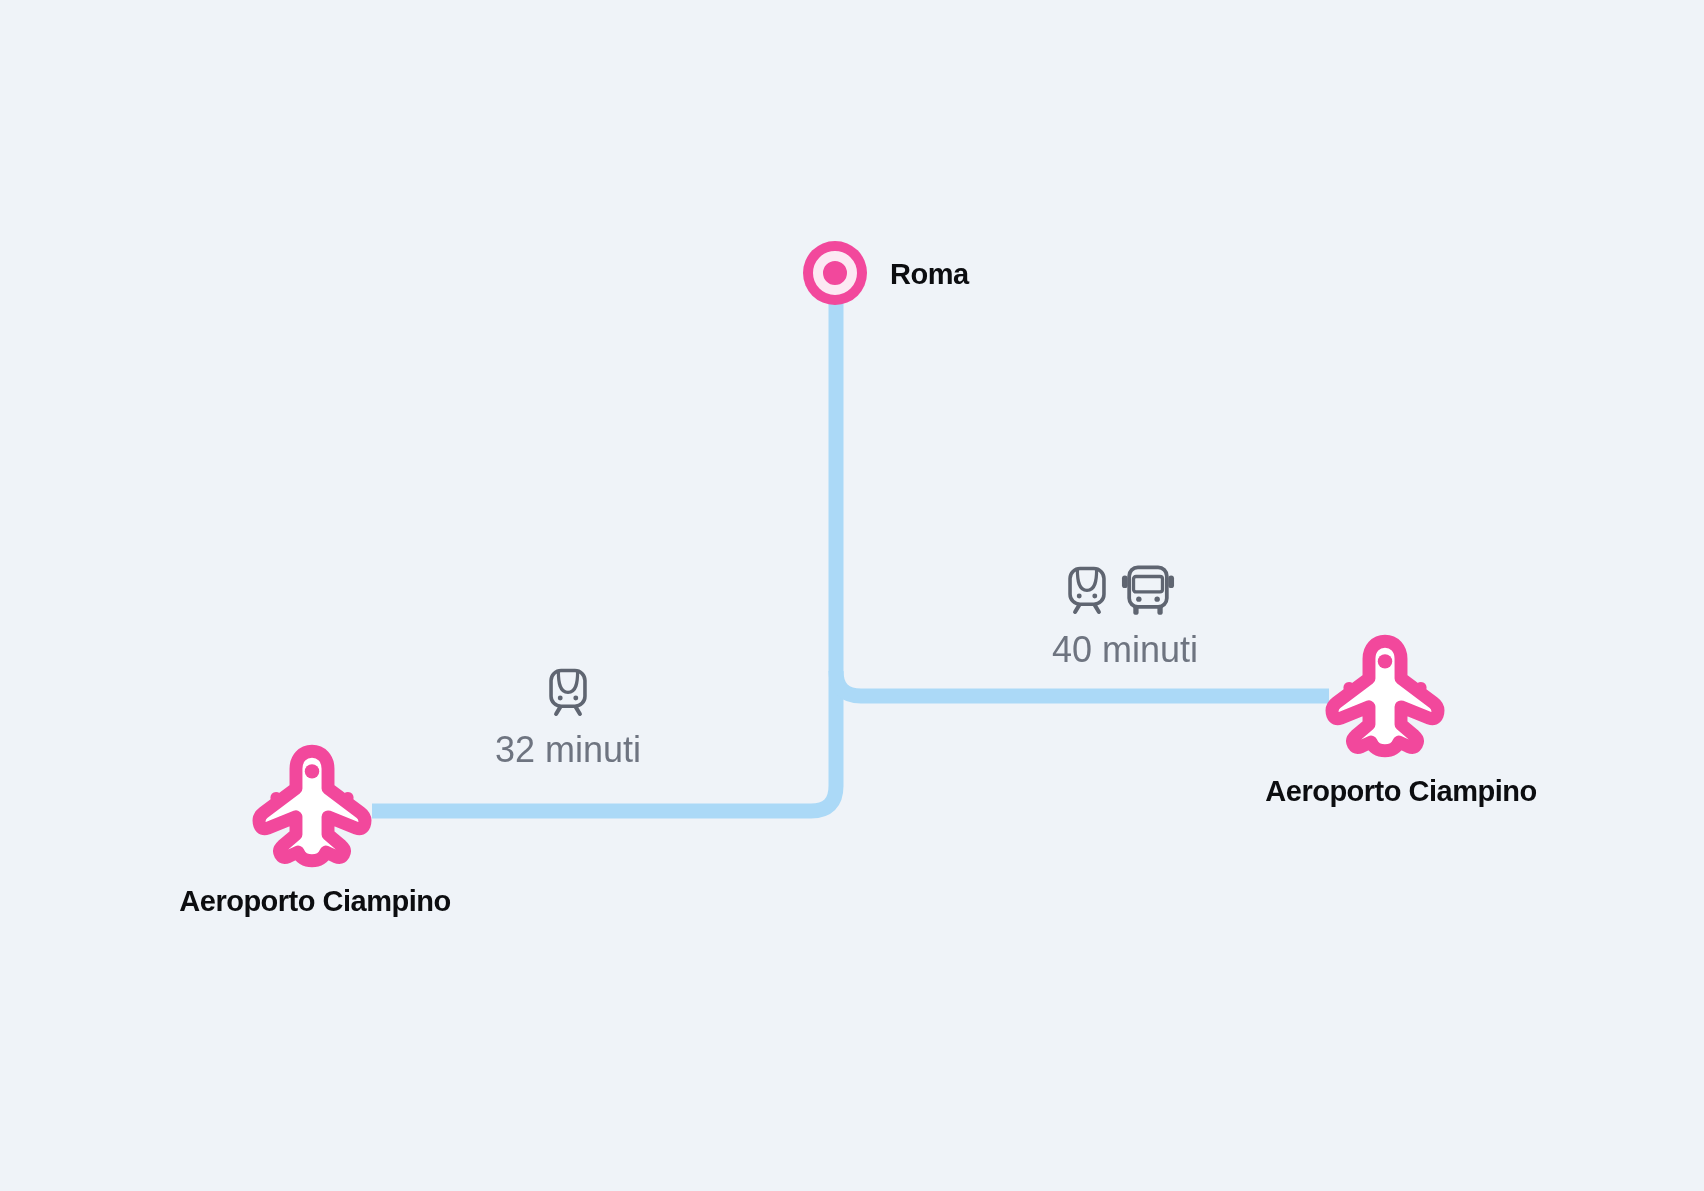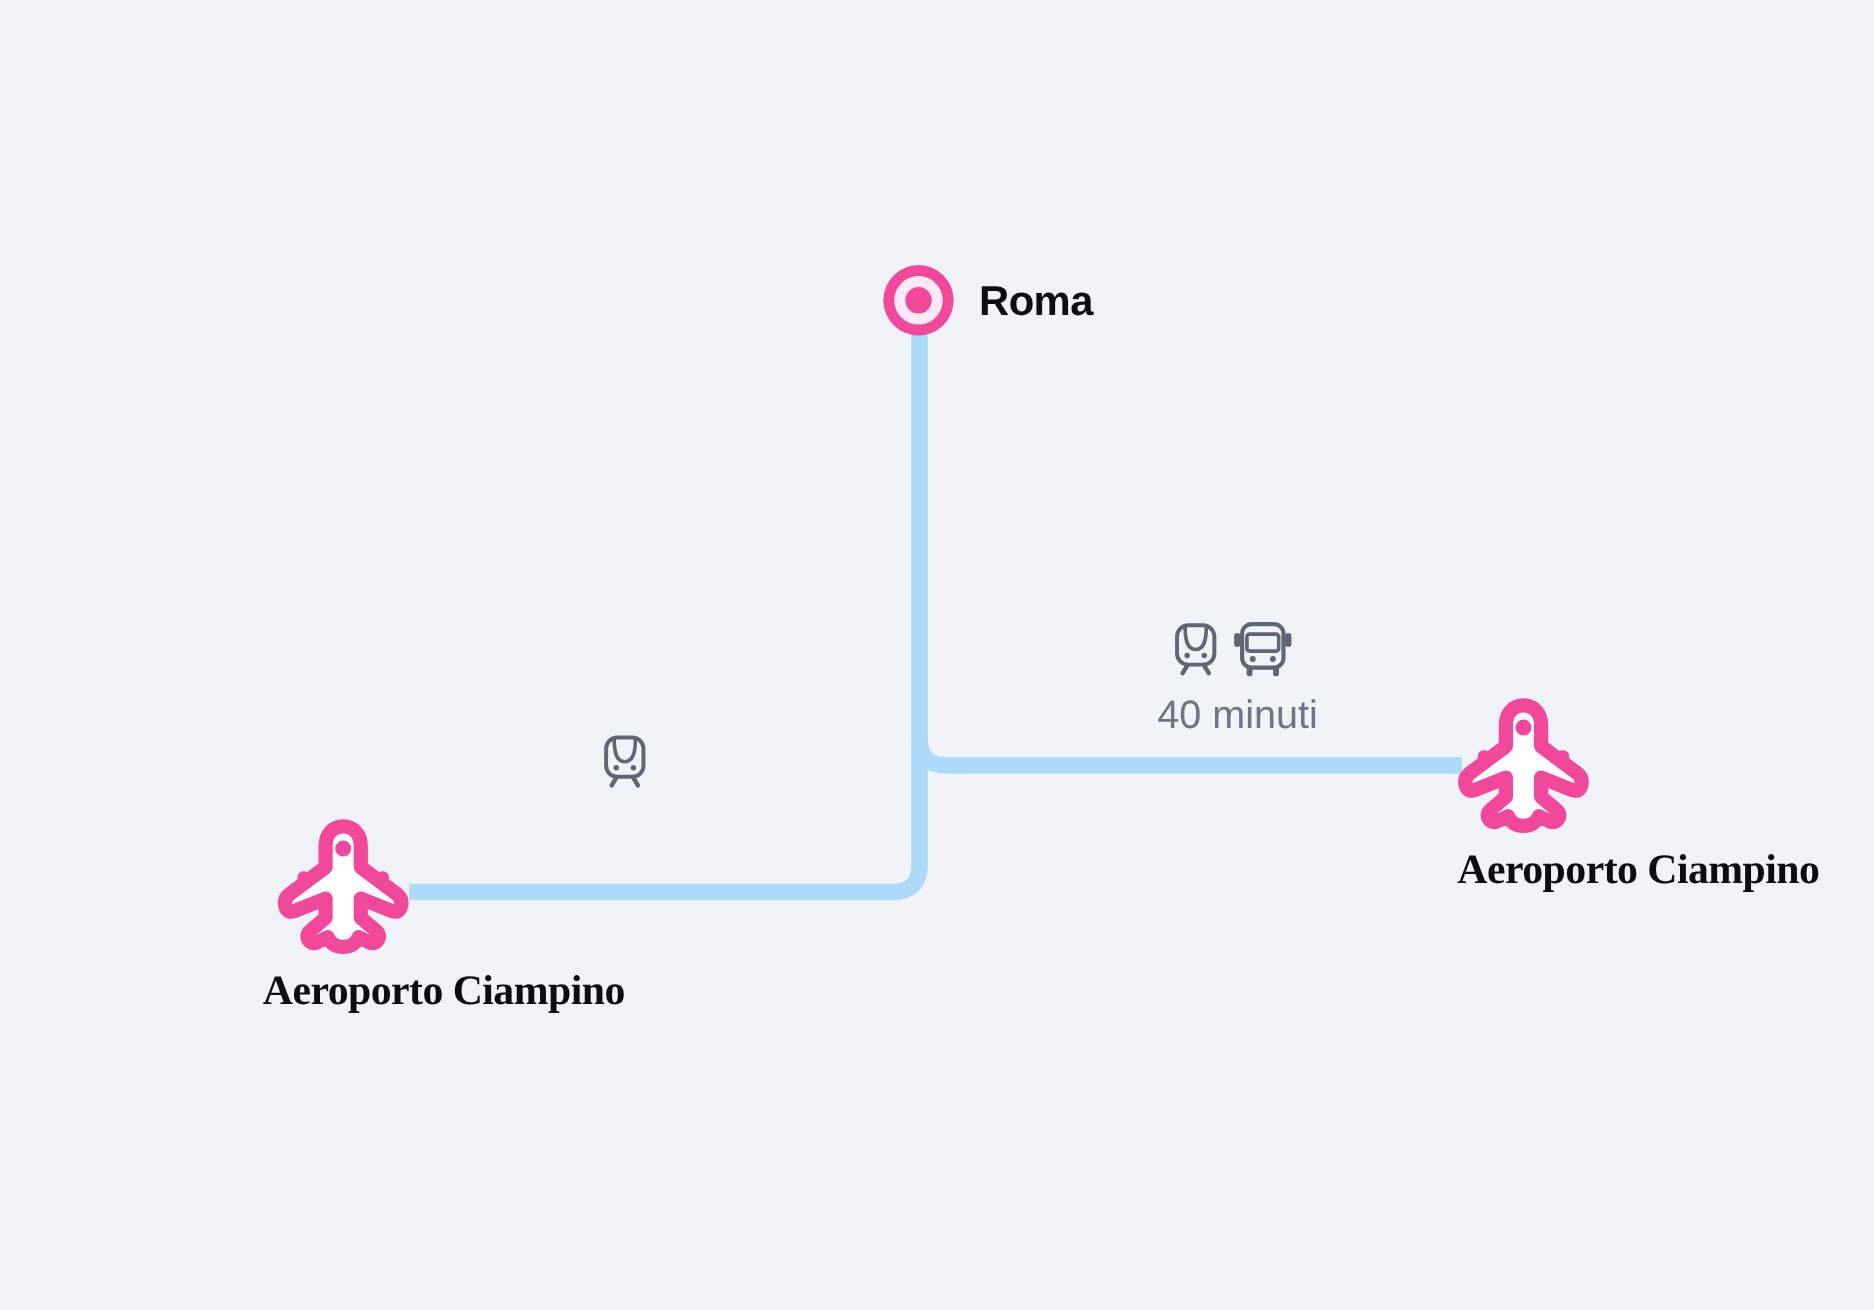--- a/index.html
+++ b/index.html
@@ -14,36 +14,36 @@
   html,body{margin:0;padding:0;}
   .canvas{
     position:relative;
     width:1704px;height:1191px;
     background:var(--background);
     overflow:hidden;
     font-family:"Liberation Sans", sans-serif;
   }
   .abs{position:absolute;}
   .station-label{
-    font-size:38px;
+    font-size:29px;
     font-weight:700;
     letter-spacing:-0.5px;
     color:var(--text_dark);
     line-height:54px;
     white-space:nowrap;
   }
   .duration-label{
     font-size:36px;
     font-weight:400;
     color:var(--text_gray);
     line-height:48px;
     text-align:center;
     white-space:nowrap;
   }
-  .centered{ text-align:right;font-family:Liberation Serif, serif; }
+  .centered{ text-align:center; }
   svg{display:block;}
   .route-line{
     stroke:var(--line_blue);
     stroke-width:15;
     fill:none;
     stroke-linecap:butt;
   }
   .plane-body{
     fill:#ffffff;
     stroke:var(--pink);
@@ -73,20 +73,21 @@
 
   <svg class="abs g-stroke" style="left:546px;top:667px;" width="44" height="50" viewBox="0 0 48 54">
     <rect x="5.5" y="3.5" width="37" height="39" rx="11" stroke-width="3.9"></rect>
     <path d="M13.5 5 C13.5 17 15 27.5 24 27.5 C33 27.5 34.5 17 34.5 5" stroke-width="3.5"></path>
     <circle class="g-fill" cx="15.5" cy="33.5" r="2.7" stroke="none"></circle>
     <circle class="g-fill" cx="32.5" cy="33.5" r="2.7" stroke="none"></circle>
     <path d="M15.5 43.5 L11 51" stroke-width="4.4" stroke-linecap="round"></path>
     <path d="M32.5 43.5 L37 51" stroke-width="4.4" stroke-linecap="round"></path>
   </svg>
 
+  <div class="abs duration-label" style="left:418px;top:726px;width:300px;">32 minuti</div>
 
   <svg class="abs g-stroke" style="left:1065px;top:565px;" width="44" height="50" viewBox="0 0 48 54">
     <rect x="5.5" y="3.5" width="37" height="39" rx="11" stroke-width="3.9"></rect>
     <path d="M13.5 5 C13.5 17 15 27.5 24 27.5 C33 27.5 34.5 17 34.5 5" stroke-width="3.5"></path>
     <circle class="g-fill" cx="15.5" cy="33.5" r="2.7" stroke="none"></circle>
     <circle class="g-fill" cx="32.5" cy="33.5" r="2.7" stroke="none"></circle>
     <path d="M15.5 43.5 L11 51" stroke-width="4.4" stroke-linecap="round"></path>
     <path d="M32.5 43.5 L37 51" stroke-width="4.4" stroke-linecap="round"></path>
   </svg>
 

